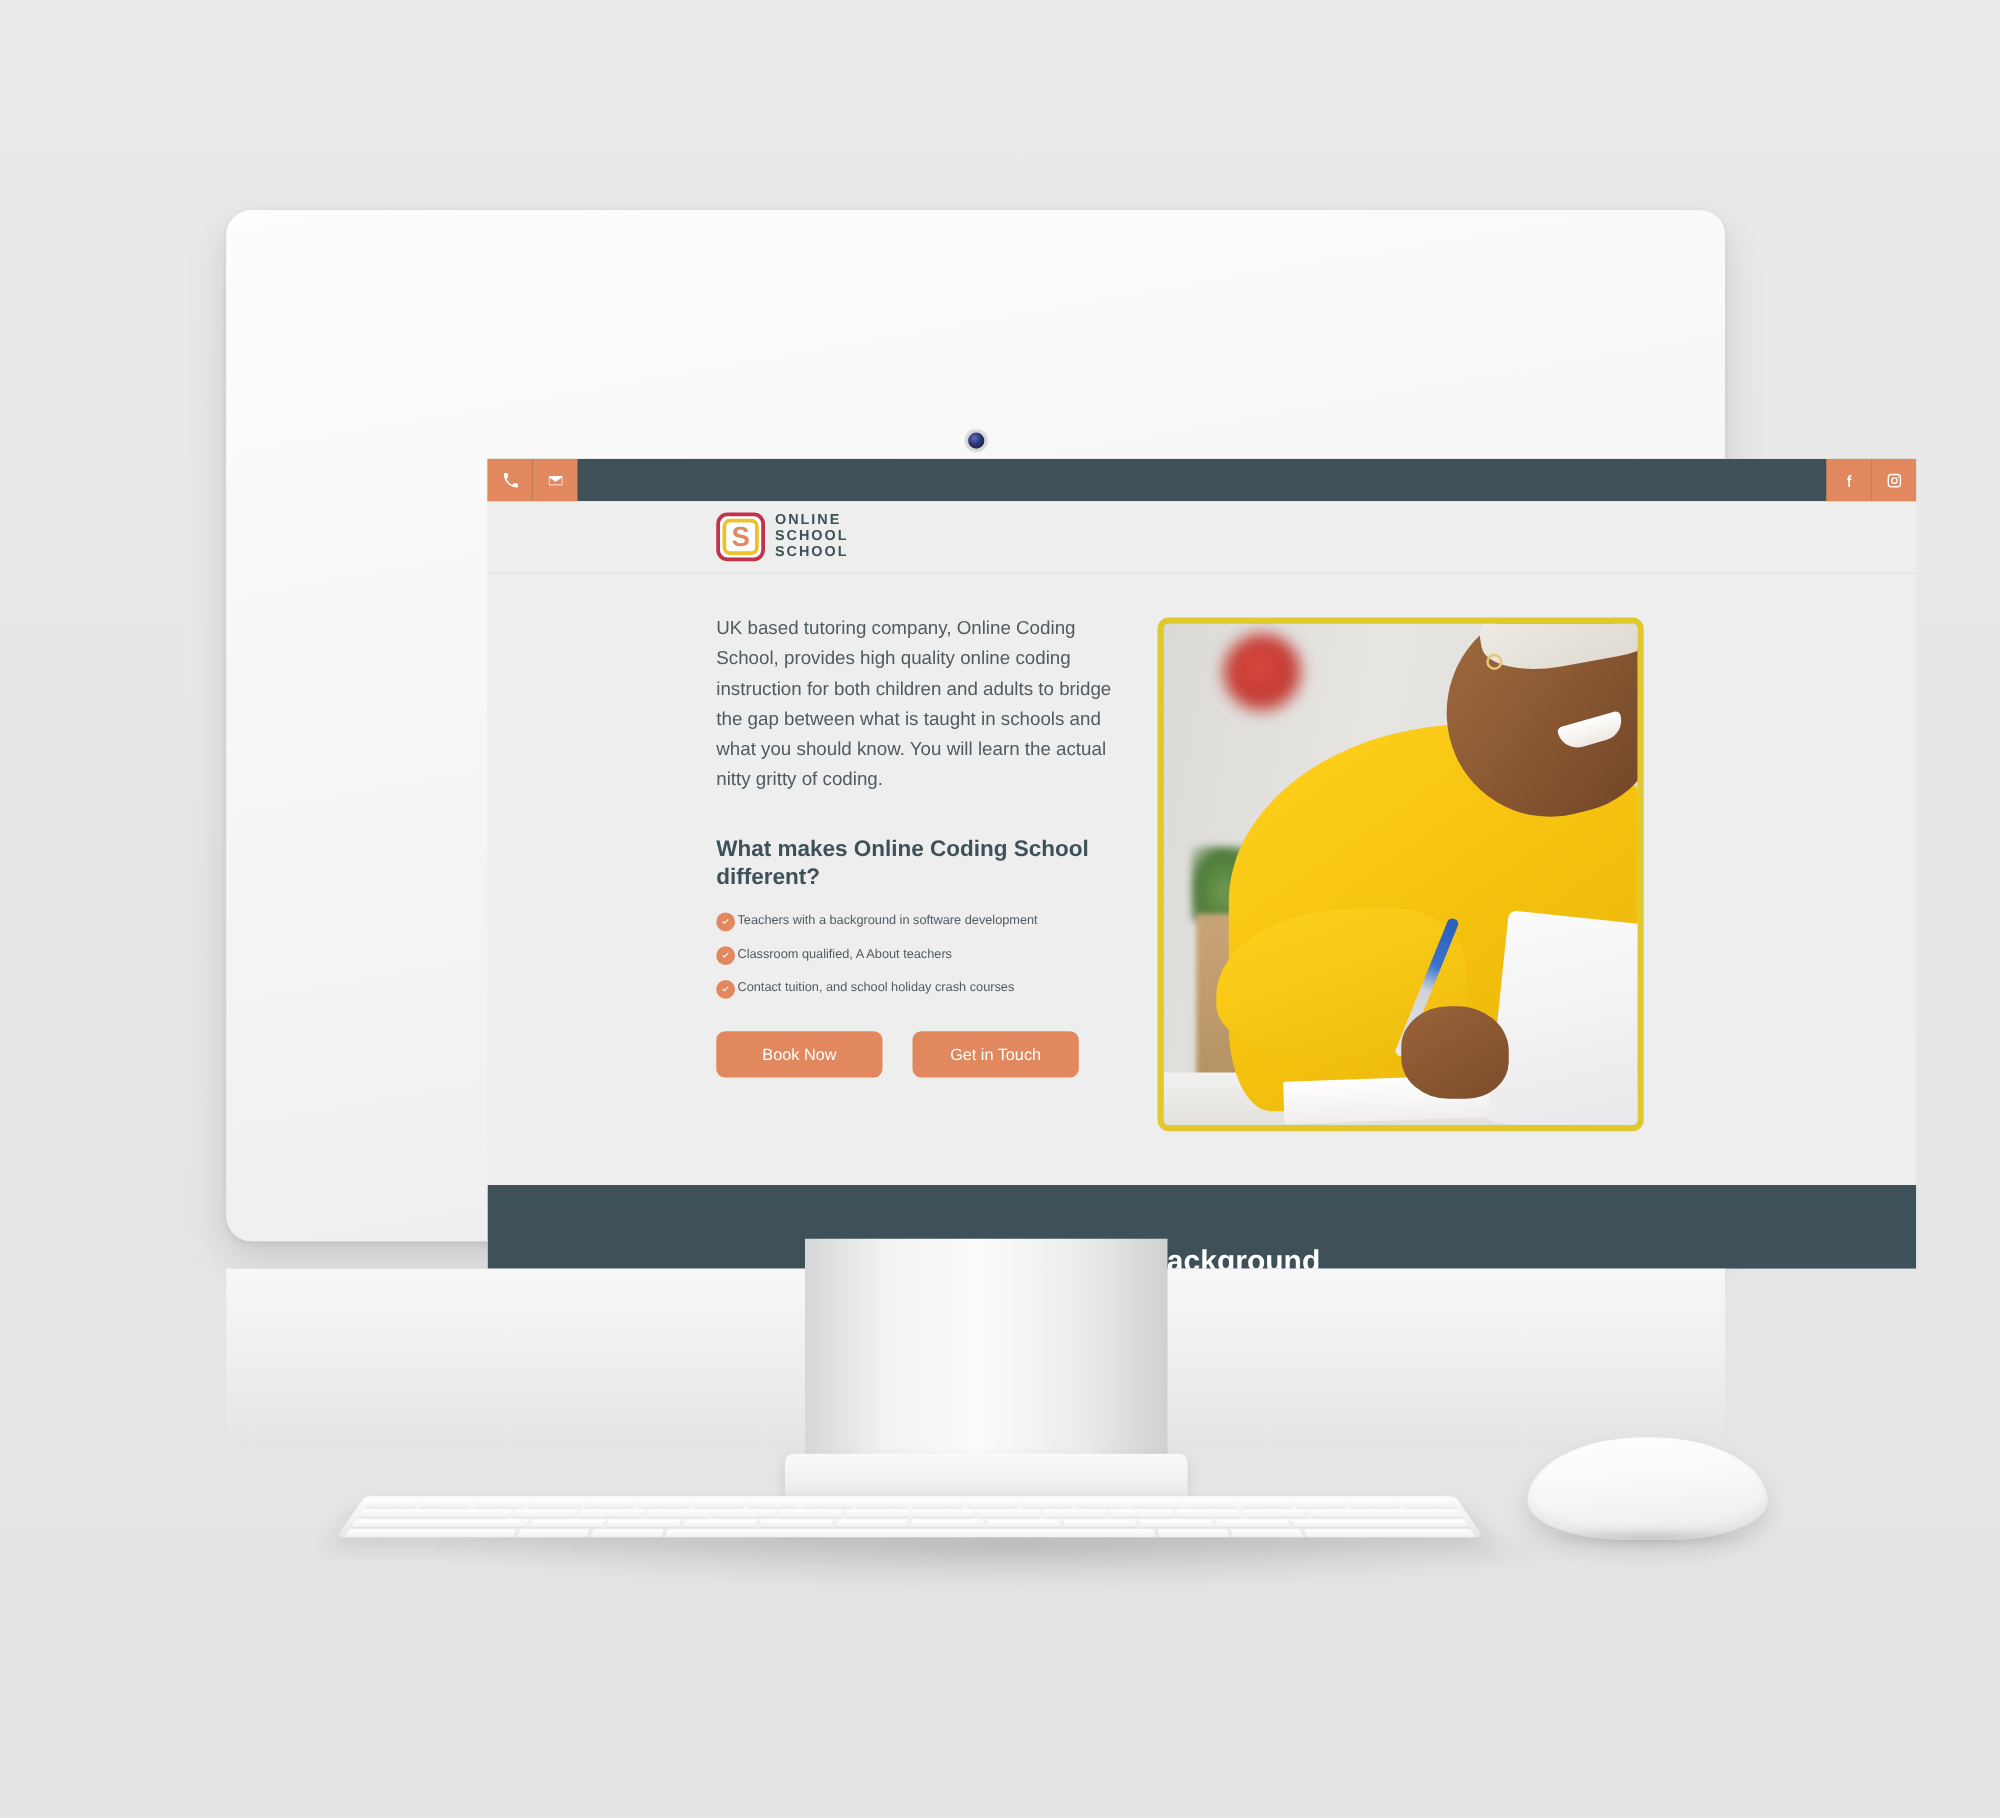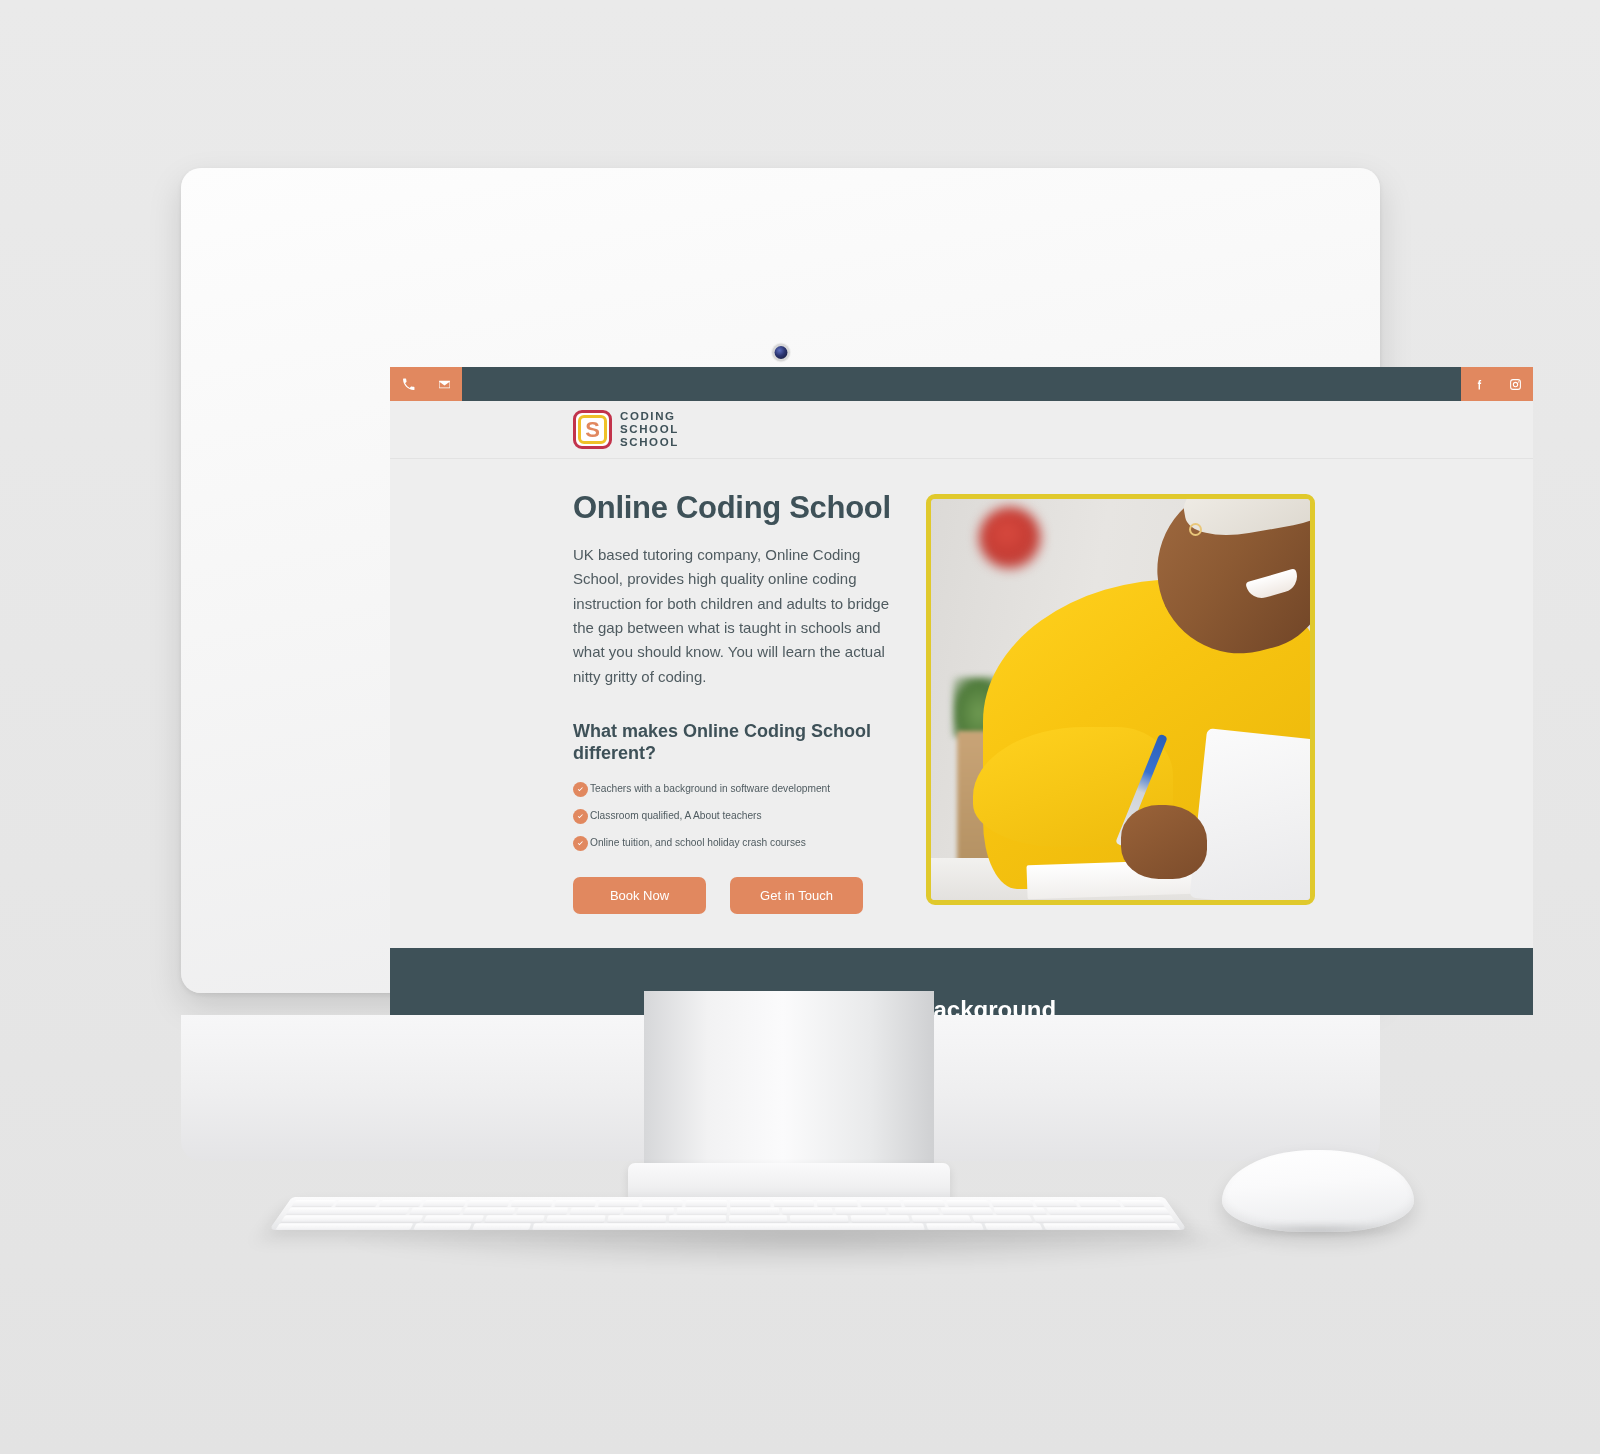--- a/index.html
+++ b/index.html
@@ -302,31 +302,30 @@
           </div>
         </div>
 
         <div class="header">
           <div class="logo">
             <div class="logo-mark">
               <div class="logo-mark-inner"></div>
               <span class="logo-s">S</span>
             </div>
             <div class="logo-text">
-              <div>CODING</div>
+              <div>ONLINE</div>
               <div>SCHOOL</div>
               <div>SCHOOL</div>
             </div>
           </div>
 
         </div>
 
         <div class="hero">
           <div class="hero-left">
-            <h1 class="hero-title">Online Coding School</h1>
             <p class="hero-para">UK based tutoring company, Online Coding School, provides high quality online coding instruction for both children and adults to bridge the gap between what is taught in schools and what you should know. You will learn the actual nitty gritty of coding.</p>
 
             <h2 class="sub-title">What makes Online Coding School different?</h2>
 
             <div class="feature-list">
               <div class="feature">
                 <span class="check">
                   <svg viewBox="0 0 24 24">
                       <path d="M9.2 16.6 4.8 12.2l1.6-1.6 2.8 2.8 7.4-7.4 1.6 1.6z"></path>
                     </svg>
@@ -340,21 +339,21 @@
                     </svg>
                 </span>
                 <span class="feature-text">Classroom qualified, A About teachers</span>
               </div>
               <div class="feature">
                 <span class="check">
                   <svg viewBox="0 0 24 24">
                       <path d="M9.2 16.6 4.8 12.2l1.6-1.6 2.8 2.8 7.4-7.4 1.6 1.6z"></path>
                     </svg>
                 </span>
-                <span class="feature-text">Online tuition, and school holiday crash courses</span>
+                <span class="feature-text">Contact tuition, and school holiday crash courses</span>
               </div>
             </div>
 
             <div class="cta-row">
               <button class="btn">Book Now</button>
               <button class="btn">Get in Touch</button>
             </div>
           </div>
 
           <div class="hero-right">

